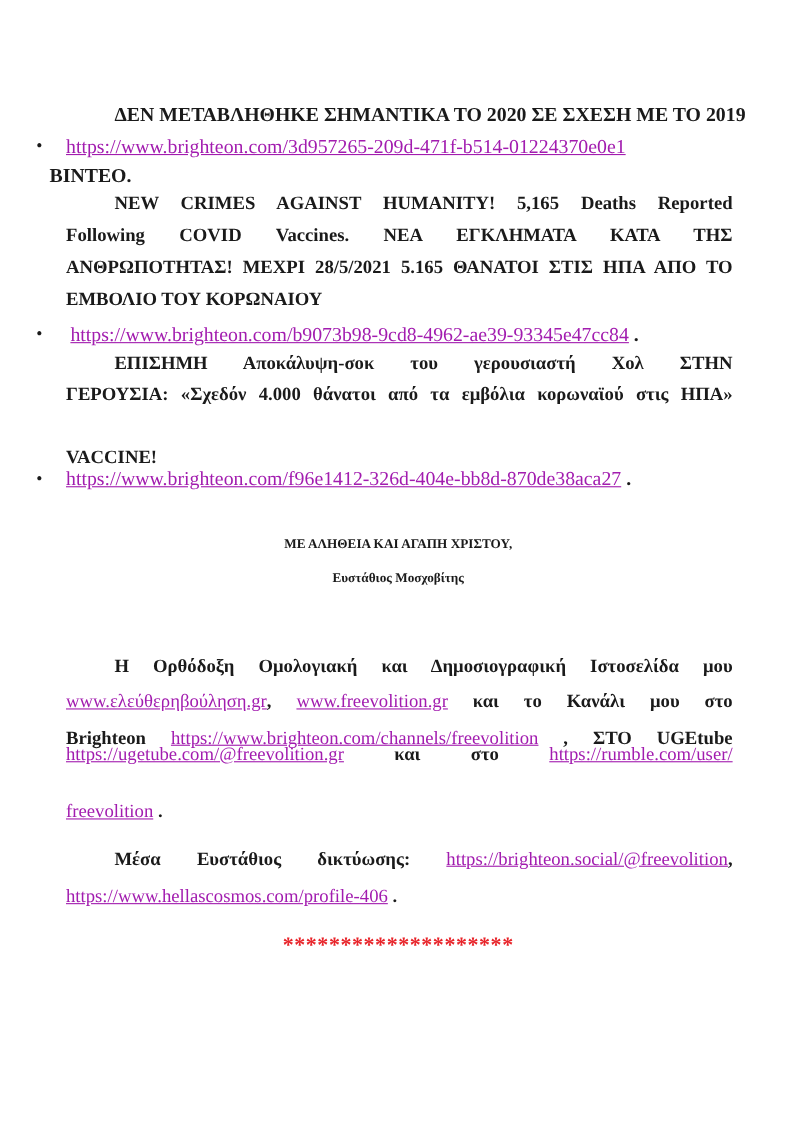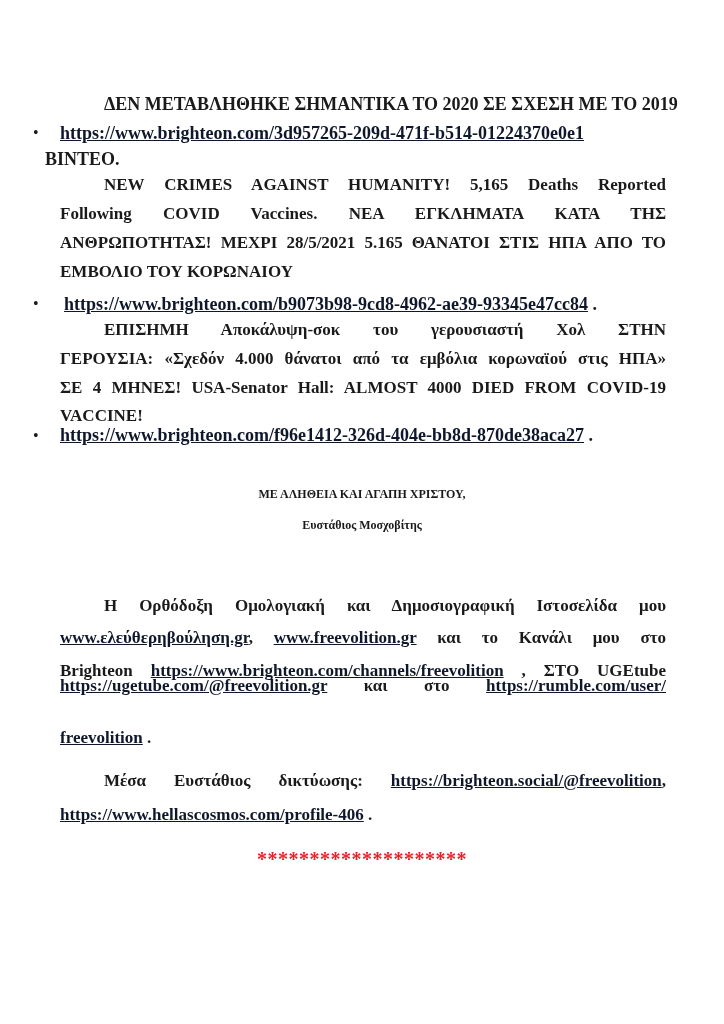--- a/index.html
+++ b/index.html
@@ -1,20 +1,20 @@
 <!DOCTYPE html>
 <html><head>
 <meta charset="utf-8">
 <style>
   html, body { margin: 0; padding: 0; background: #ffffff; }
   body { width: 724px; height: 1024px; position: relative; overflow: hidden;
          font-family: "Liberation Serif", "DejaVu Serif", serif; color: #1a1a1a; }
   .page { position: absolute; left: 0; top: 0; width: 724px; height: 1024px; }
   .b { font-weight: bold; }
-  a.lnk { color: #0f172a; text-decoration: underline; font-weight: bold; }
+  a.lnk { color: #a21caf; text-decoration: underline; font-weight: normal; }
   .line { position: absolute; font-size: 18px; white-space: nowrap; }
   .just { position: absolute; left: 60px; width: 606px; font-size: 17px; font-weight: bold;
           text-align: justify; text-align-last: justify; white-space: normal; }
   .justlast { position: absolute; left: 60px; font-size: 17px; font-weight: bold; white-space: nowrap; }
   .bullet { position: absolute; left: 33px; font-size: 16px; }
   .center { position: absolute; left: 0; width: 724px; text-align: center; font-size: 12px; }
   .stars { color: #e8242a; font-weight: bold; font-size: 20px; letter-spacing: 0.5px; }
 </style>
 </head>
 <body>
@@ -32,21 +32,20 @@
   <div class="just" style="top:204px;">Following COVID Vaccines. ΝΕΑ ΕΓΚΛΗΜΑΤΑ ΚΑΤΑ ΤΗΣ</div>
   <div class="just" style="top:233px;">ΑΝΘΡΩΠΟΤΗΤΑΣ! ΜΕΧΡΙ 28/5/2021 5.165 ΘΑΝΑΤΟΙ ΣΤΙΣ ΗΠΑ ΑΠΟ ΤΟ</div>
   <div class="justlast" style="top:262px;">ΕΜΒΟΛΙΟ ΤΟΥ ΚΟΡΩΝΑΙΟΥ</div>
 
   <span class="bullet" style="top:295px;">•</span>
   <div class="line b" style="left:64px; top:294px;">
     <a class="lnk">https://www.brighteon.com/b9073b98-9cd8-4962-ae39-93345e47cc84</a><span> .</span>
   </div>
   <div class="just" style="top:320px; left:104px; width:562px;">ΕΠΙΣΗΜΗ Αποκάλυψη-σοκ του γερουσιαστή Χολ ΣΤΗΝ</div>
   <div class="just" style="top:349px;">ΓΕΡΟΥΣΙΑ: «Σχεδόν 4.000 θάνατοι από τα εμβόλια κορωναϊού στις ΗΠΑ»</div>
-  <div class="just" style="top:378px;">ΣΕ 4 ΜΗΝΕΣ! USA-Senator Hall: ALMOST 4000 DIED FROM COVID-19</div>
   <div class="justlast" style="top:406px;">VACCINE!</div>
 
   <span class="bullet" style="top:427px;">•</span>
   <div class="line b" style="left:60px; top:425px;">
     <a class="lnk">https://www.brighteon.com/f96e1412-326d-404e-bb8d-870de38aca27</a><span> .</span>
   </div>
 
   <div class="center b" style="top:487px;">ΜΕ ΑΛΗΘΕΙΑ ΚΑΙ ΑΓΑΠΗ ΧΡΙΣΤΟΥ,</div>
   <div class="center b" style="top:518px;">Ευστάθιος Μοσχοβίτης</div>
 

